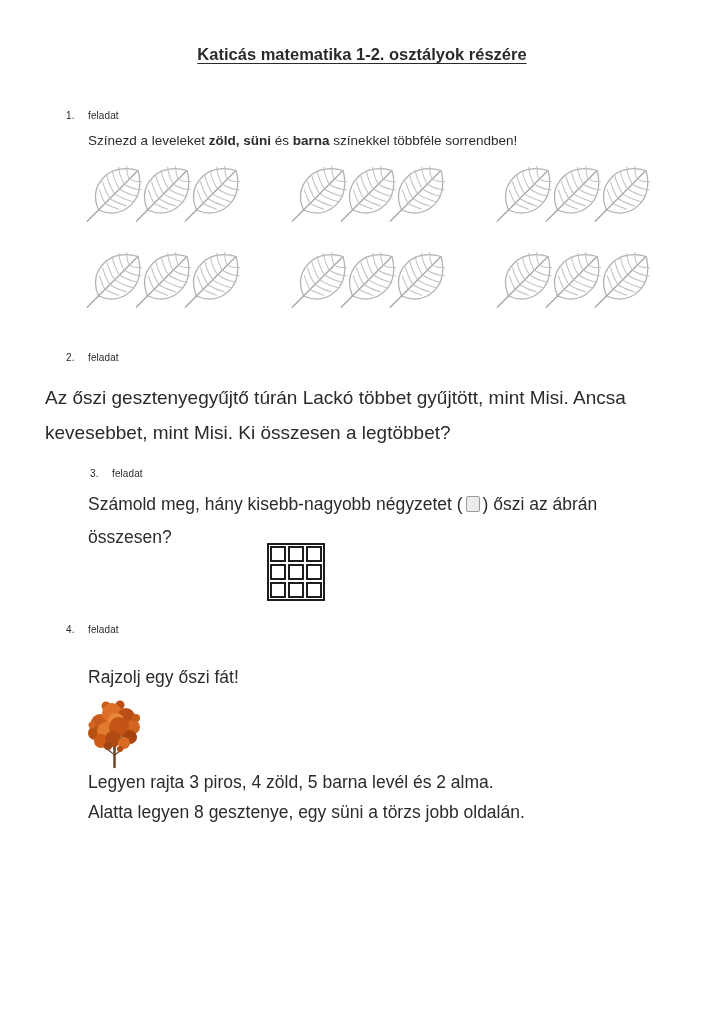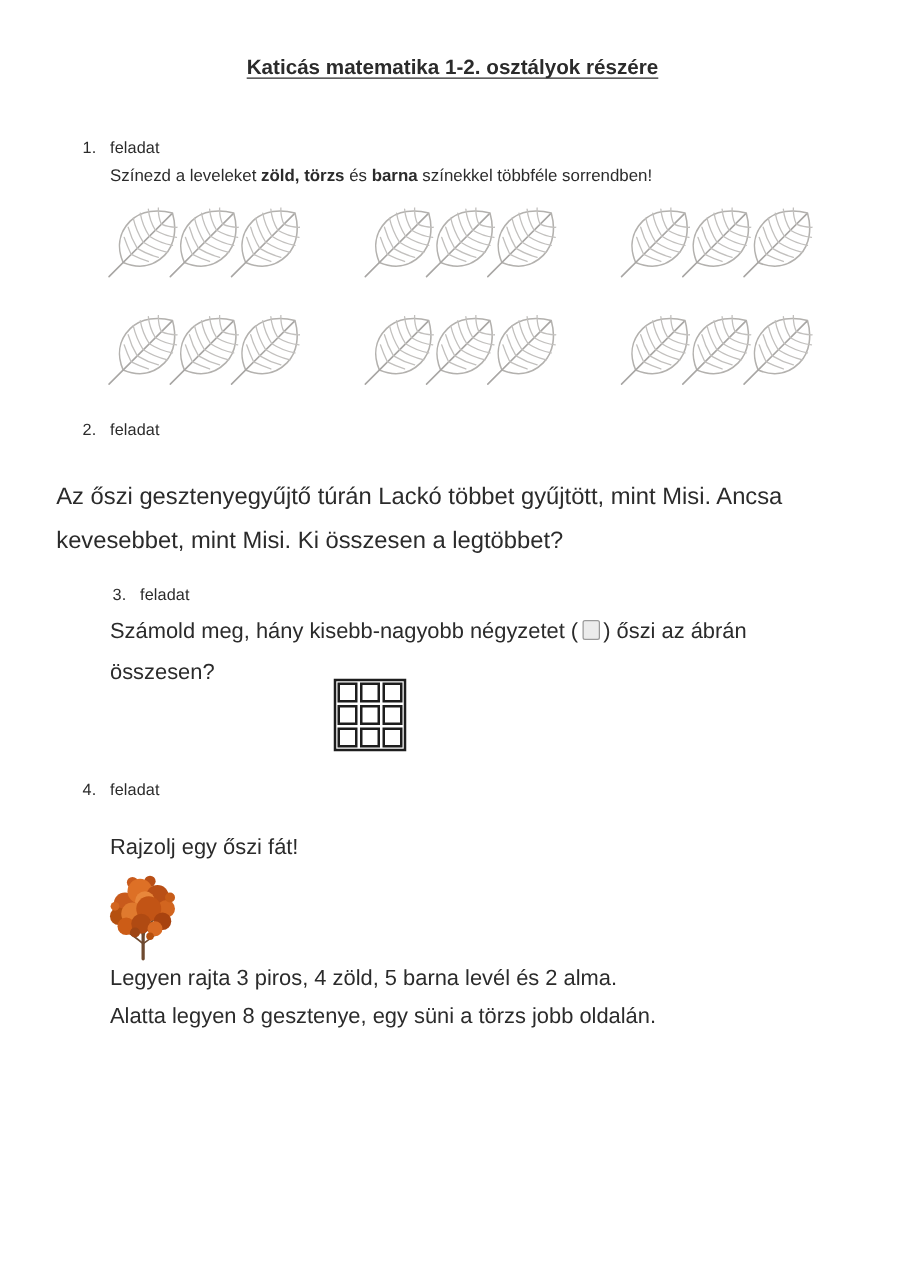--- a/index.html
+++ b/index.html
@@ -13,21 +13,21 @@
   }
   .title{
     position:absolute;top:45px;left:0;width:100%;
     text-align:center;
     font-size:16.5px;font-weight:bold;
     text-decoration:underline;
     text-underline-offset:3px;
   }
   .task-label{
     position:absolute;
-    font-size:13px;
+    font-size:10px;
     letter-spacing:0.1px;
   }
   .task-num{display:inline-block;width:22px;}
   .t1-label{top:110px;left:66px;}
   .t1-instr{
     position:absolute;top:133px;left:88px;
     font-size:13.5px;
   }
   .t1-instr b{font-weight:bold;}
 
@@ -35,21 +35,21 @@
     position:absolute;left:85px;width:565px;
     display:flex;justify-content:space-between;
   }
   .row1{top:166px;}
   .row2{top:252px;}
   .leaf-group{display:flex;}
   .leaf{width:57px;height:58px;display:inline-block;margin-left:-8px;}
   .leaf:first-child{margin-left:0;}
   .leaf svg{width:100%;height:100%;}
 
-  .t2-label{top:336px;left:66px;}
+  .t2-label{top:352px;left:66px;}
   .t2-text{
     position:absolute;top:380px;left:45px;width:650px;
     font-size:19px;line-height:35px;
   }
 
   .t3-label{top:468px;left:66px;margin-left:24px;}
   .t3-question{
     position:absolute;top:488px;left:88px;width:580px;
     font-size:17.5px;line-height:33px;
   }
@@ -91,21 +91,21 @@
 <body>
 
 <div class="page">
 
   <div class="title">Katicás matematika 1-2. osztályok részére</div>
 
   <div class="task-label t1-label">
     <span class="task-num">1.</span><span>feladat</span>
   </div>
   <div class="t1-instr">
-    <span>Színezd a leveleket </span><b>zöld, törzs</b><span> és </span><b>barna</b><span> színekkel többféle sorrendben!</span>
+    <span>Színezd a leveleket </span><b>zöld, süni</b><span> és </span><b>barna</b><span> színekkel többféle sorrendben!</span>
   </div>
 
   <div class="leaf-row row1">
       <div class="leaf-group">
         <span class="leaf">
   <svg viewBox="4 6 50 50" xmlns="http://www.w3.org/2000/svg" fill="none">
     <g transform="rotate(45 30 30)" stroke="#b3b1ae" stroke-width="1.1" stroke-linecap="round">
       <path d="M30,1 C21,6 13,15 13,26 C13,38 20,46 30,50 C40,46 47,38 47,26 C47,15 39,6 30,1 Z"></path>
       <path d="M30,2 L30,64" stroke="#a8a6a4"></path>
       <g stroke="#c2c0be" stroke-width="0.9">

